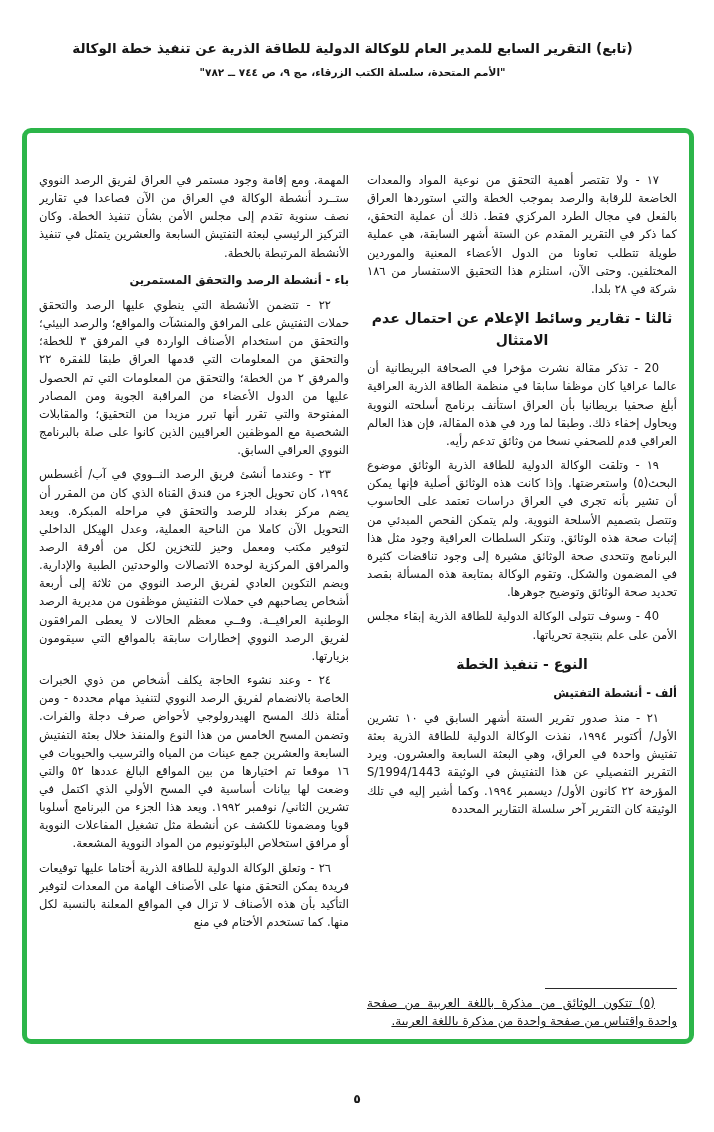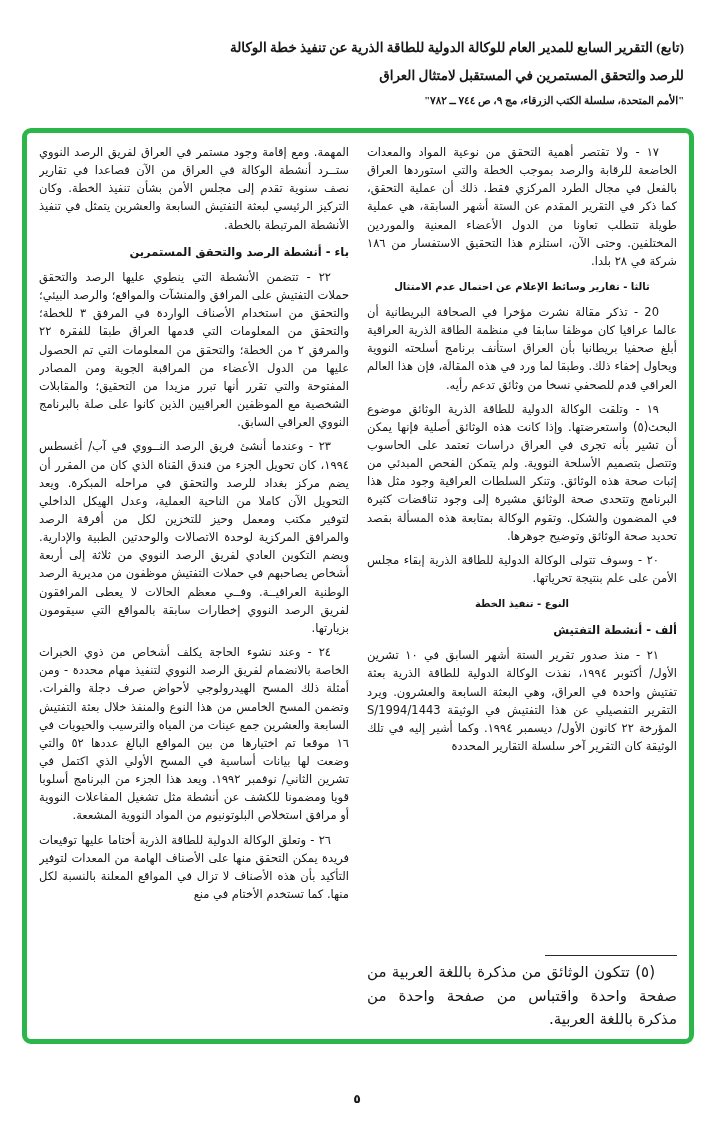--- a/index.html
+++ b/index.html
@@ -19,22 +19,22 @@
     background: var(--page-bg);
     color: var(--text);
     overflow: hidden;
   }
 
   .doc-header {
     position: absolute;
     top: 38px;
     left: 21px;
     right: 30px;
+    text-align: center;
     direction: rtl;
-    font-family: Liberation Serif, serif;
   }
   .h-line1 {
     font-size: 13.5px;
     font-weight: bold;
     line-height: 1.55;
     margin-bottom: 7px;
   }
   .h-line3 {
     font-size: 10.5px;
     font-weight: bold;
@@ -60,33 +60,34 @@
     height: 100%;
   }
   .col {
     flex: 1 1 0;
     display: flex;
     flex-direction: column;
     overflow: hidden;
     text-align: justify;
     font-size: 11.5px;
     line-height: 1.58;
+    margin-top: 28px;
   }
   .col-content { width: 100%; }
 
   .para {
     text-indent: 18px;
     margin-bottom: 6px;
   }
   .para-cont {
     text-indent: 0;
     margin-bottom: 6px;
   }
   .heading-main {
-    font-size: 10px;
+    font-size: 14px;
     font-weight: bold;
     text-align: center;
     margin: 9px 0 8px 0;
   }
   .heading-sub {
     font-size: 11.5px;
     font-weight: bold;
     text-align: right;
     margin: 9px 0 7px 0;
   }
@@ -94,58 +95,58 @@
   .footnote {
     margin-top: auto;
     padding-top: 6px;
   }
   .footnote-rule {
     width: 132px;
     border-top: 1.5px solid #2a2a2a;
     margin-bottom: 5px;
   }
   .footnote-text {
-    font-size: 15px;
+    font-size: 12px;
     line-height: 1.55;
     text-indent: 22px;
     text-align: justify;
+    text-decoration: underline;
   }
   .fn-marker { font-weight: normal; }
 
   .page-number {
     position: absolute;
     bottom: 26px;
     left: 0;
     right: 0;
     text-align: center;
     font-size: 12.5px;
     font-weight: bold;
   }
 </style>
 </head>
 <body>
 
 <div class="page" dir="rtl" lang="ar">
 
   <div class="doc-header">
     <div class="h-line1">(تابع) التقرير السابع للمدير العام للوكالة الدولية للطاقة الذرية عن تنفيذ خطة الوكالة</div>
-    <div class="h-line1">للرصد والتحقق المستمرين في المستقبل لامتثال العراق</div>
     <div class="h-line3">"الأمم المتحدة، سلسلة الكتب الزرقاء، مج ٩، ص ٧٤٤ ــ ٧٨٢"</div>
   </div>
 
   <div class="green-box">
     <div class="columns">
 
       <div class="col">
         <div class="col-content">
           <p class="para">١٧ - ولا تقتصر أهمية التحقق من نوعية المواد والمعدات الخاضعة للرقابة والرصد بموجب الخطة والتي استوردها العراق بالفعل في مجال الطرد المركزي فقط. ذلك أن عملية التحقق، كما ذكر في التقرير المقدم عن الستة أشهر السابقة، هي عملية طويلة تتطلب تعاونا من الدول الأعضاء المعنية والموردين المختلفين. وحتى الآن، استلزم هذا التحقيق الاستفسار من ١٨٦ شركة في ٢٨ بلدا.</p>
           <h3 class="heading-main">ثالثا - تقارير وسائط الإعلام عن احتمال عدم الامتثال</h3>
           <p class="para">20 - تذكر مقالة نشرت مؤخرا في الصحافة البريطانية أن عالما عراقيا كان موظفا سابقا في منظمة الطاقة الذرية العراقية أبلغ صحفيا بريطانيا بأن العراق استأنف برنامج أسلحته النووية ويحاول إخفاء ذلك. وطبقا لما ورد في هذه المقالة، فإن هذا العالم العراقي قدم للصحفي نسخا من وثائق تدعم رأيه.</p>
           <p class="para">١٩ - وتلقت الوكالة الدولية للطاقة الذرية الوثائق موضوع البحث(٥) واستعرضتها. وإذا كانت هذه الوثائق أصلية فإنها يمكن أن تشير بأنه تجرى في العراق دراسات تعتمد على الحاسوب وتتصل بتصميم الأسلحة النووية. ولم يتمكن الفحص المبدئي من إثبات صحة هذه الوثائق. وتنكر السلطات العراقية وجود مثل هذا البرنامج وتتحدى صحة الوثائق مشيرة إلى وجود تناقضات كثيرة في المضمون والشكل. وتقوم الوكالة بمتابعة هذه المسألة بقصد تحديد صحة الوثائق وتوضيح جوهرها.</p>
-          <p class="para">٢٠ - وسوف تتولى الوكالة الدولية للطاقة الذرية إبقاء مجلس الأمن على علم بنتيجة تحرياتها.</p>
+          <p class="para">40 - وسوف تتولى الوكالة الدولية للطاقة الذرية إبقاء مجلس الأمن على علم بنتيجة تحرياتها.</p>
           <h3 class="heading-main">النوع - تنفيذ الخطة</h3>
           <h4 class="heading-sub">ألف - أنشطة التفتيش</h4>
           <p class="para">٢١ - منذ صدور تقرير الستة أشهر السابق في ١٠ تشرين الأول/ أكتوبر ١٩٩٤، نفذت الوكالة الدولية للطاقة الذرية بعثة تفتيش واحدة في العراق، وهي البعثة السابعة والعشرون. ويرد التقرير التفصيلي عن هذا التفتيش في الوثيقة S/1994/1443 المؤرخة ٢٢ كانون الأول/ ديسمبر ١٩٩٤. وكما أشير إليه في تلك الوثيقة كان التقرير آخر سلسلة التقارير المحددة</p>
         </div>
         <div class="footnote">
           <div class="footnote-rule"></div>
           <p class="footnote-text"><span class="fn-marker">(٥)</span> <span>تتكون الوثائق من مذكرة باللغة العربية من صفحة واحدة واقتباس من صفحة واحدة من مذكرة باللغة العربية.</span></p>
         </div>
       </div>
 

